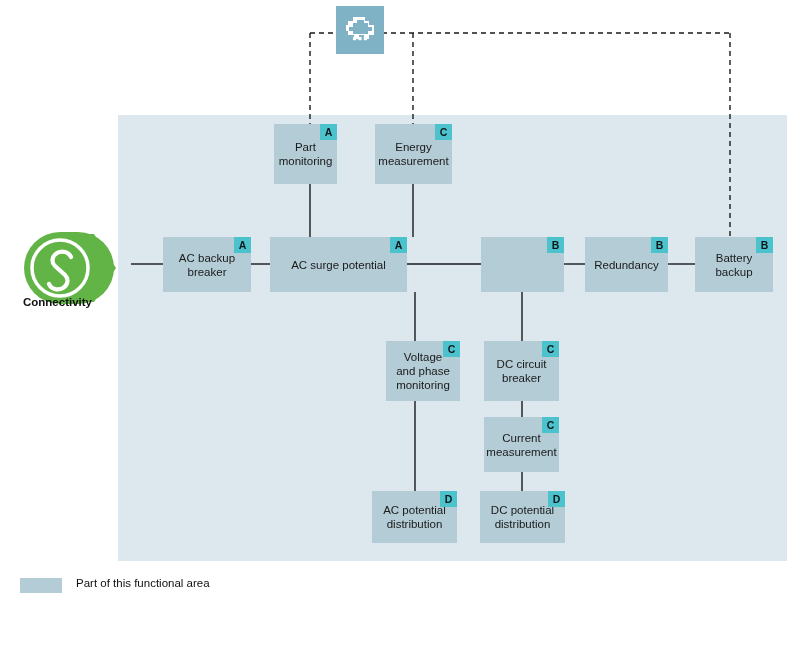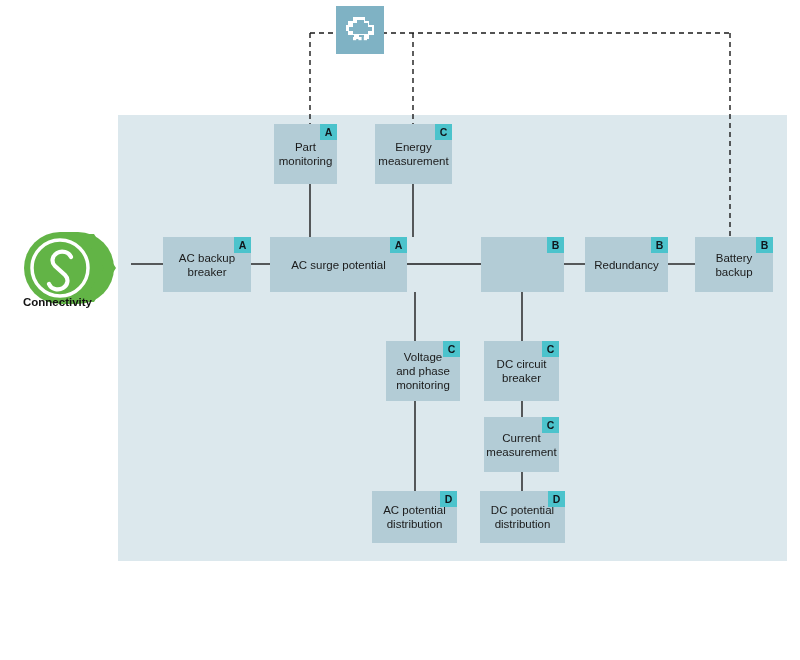--- a/index.html
+++ b/index.html
@@ -266,15 +266,21 @@
         <div class="badge">D</div>
       </div>
       <div class="node" style="left: 480px; top: 491px; width: 85px; height: 52px;">
         <div class="node-label">DC potential
 distribution</div>
         <div class="badge">D</div>
       </div>
     </div>
 
   <div class="legend">
+    <div class="legend-row">
+      <div class="legend-mark">
+        <div class="legend-swatch"></div>
+      </div>
+      <div class="legend-text">Part of this functional area</div>
+    </div>
   </div>
 
 </div>
 
 </body></html>

